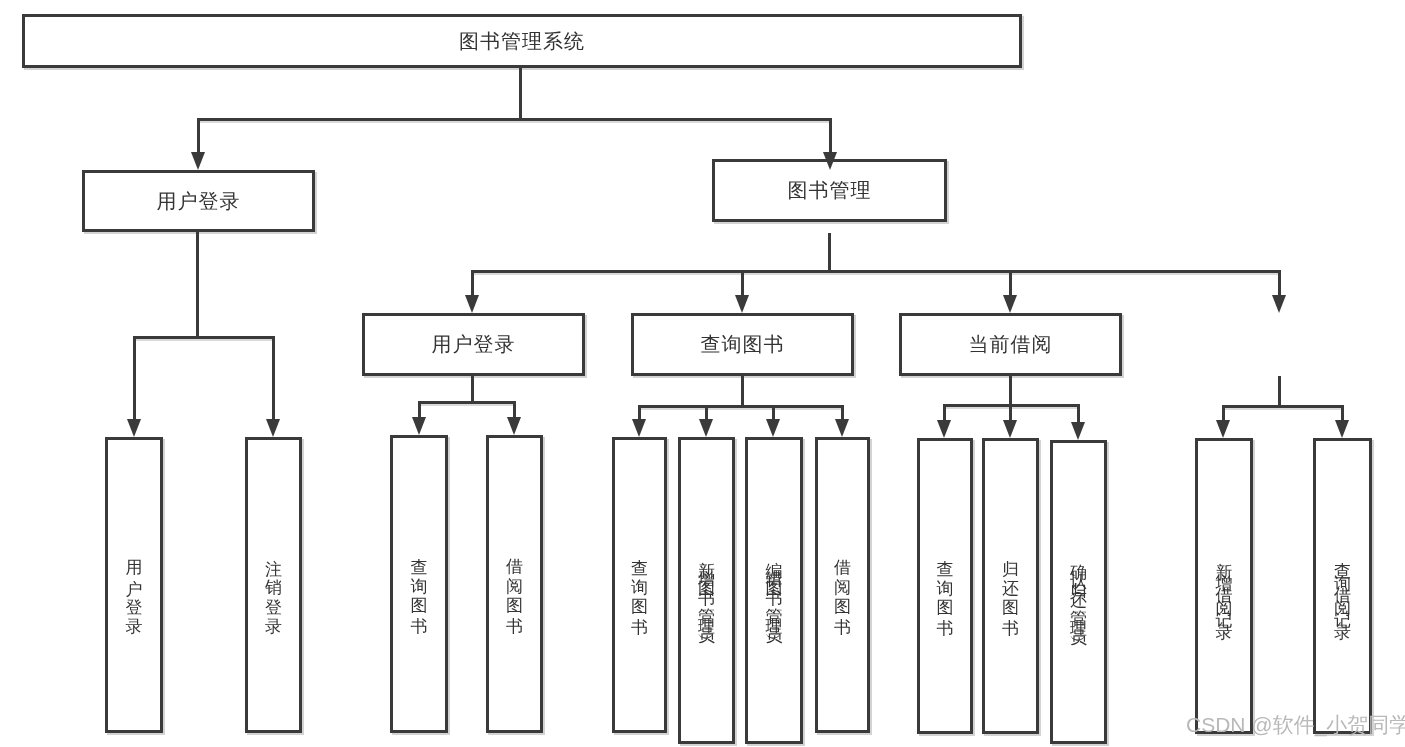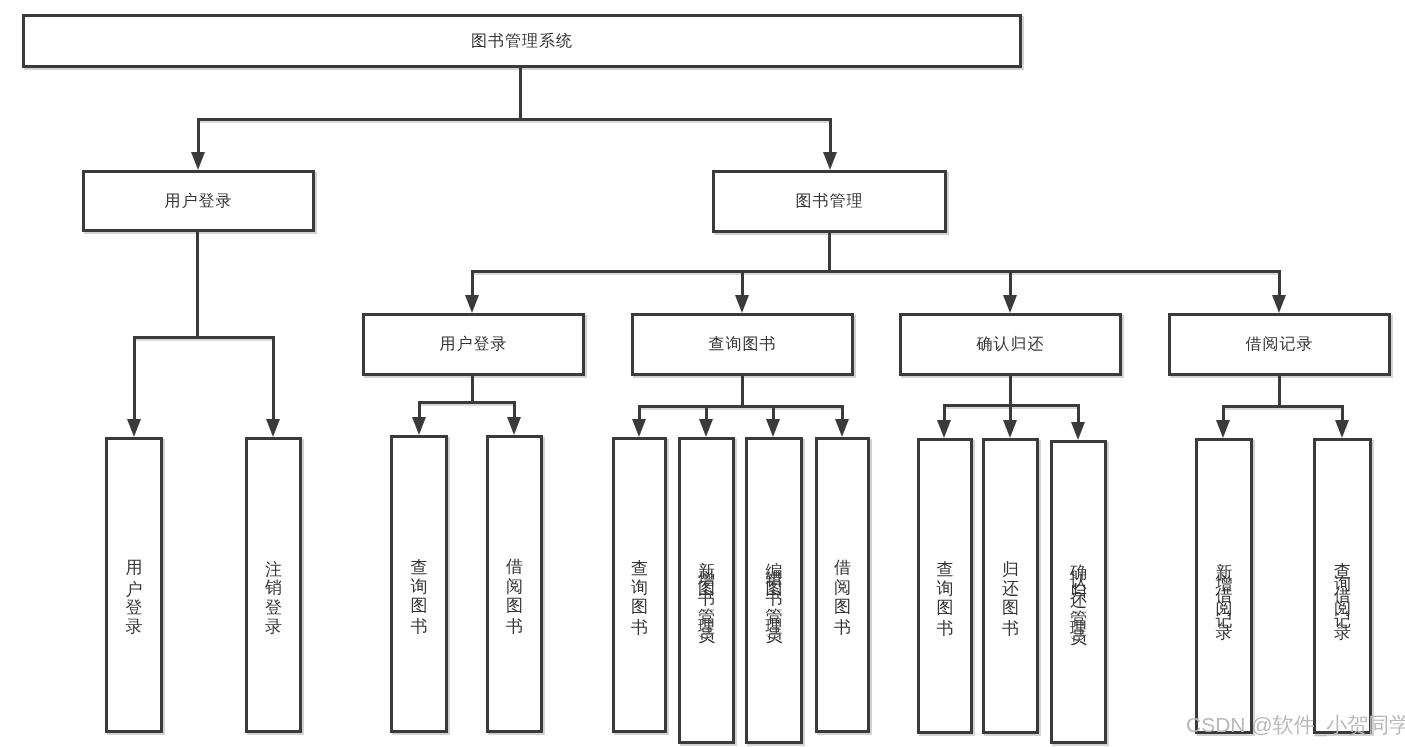--- a/index.html
+++ b/index.html
@@ -4,21 +4,21 @@
 <style>
   html,body{margin:0;padding:0;background:#ffffff;}
   body{font-family:"Liberation Sans","DejaVu Sans",sans-serif;}
   .canvas{position:relative;width:1405px;height:747px;background:#ffffff;overflow:hidden;}
   .node{
     position:absolute;box-sizing:border-box;background:#ffffff;
     border:3px solid #3a3a3a;color:#333333;
     display:flex;align-items:center;justify-content:center;
     box-shadow:2px 2px 0 rgba(130,130,130,0.35);
   }
-  .h-node{font-size:16px;letter-spacing:1px;}
+  .h-node{font-size:20px;letter-spacing:1px;}
   .v-node{writing-mode:vertical-rl;text-orientation:mixed;font-size:17px;}
   .ls4{letter-spacing:1.15em;}
   .ls6{letter-spacing:0.72em;}
   .ls9{letter-spacing:0.55em;}
   .vline{position:absolute;width:3px;background:#3a3a3a;}
   .hline{position:absolute;height:3px;background:#3a3a3a;box-shadow:0 2px 0 rgba(130,130,130,0.3);}
   .arrow{
     position:absolute;width:0;height:0;
     border-left:7px solid transparent;border-right:7px solid transparent;
     border-top:18px solid #3a3a3a;
@@ -34,39 +34,36 @@
 <div class="canvas">
 
   <div class="node h-node" style="left:22px;top:14px;width:1000px;height:54px;">
     <span>图书管理系统</span>
   </div>
 
   <div class="node h-node" style="left:82px;top:170px;width:233px;height:62px;">
     <span>用户登录</span>
   </div>
 
-  <div class="node h-node" style="left:712px;top:170px;width:235px;height:63px;">
+  <div class="node h-node" style="left:712px;top:159px;width:235px;height:63px;">
     <span>图书管理</span>
   </div>
 
   <div class="node h-node" style="left:362px;top:313px;width:223px;height:63px;">
     <span>用户登录</span>
   </div>
 
   <div class="node h-node" style="left:631px;top:313px;width:223px;height:63px;">
     <span>查询图书</span>
   </div>
 
   <div class="node h-node" style="left:899px;top:313px;width:223px;height:63px;">
-    <span>确认归还</span>
+    <span>当前借阅</span>
   </div>
 
-  <div class="node h-node" style="left:1168px;top:313px;width:223px;height:63px;">
-    <span>借阅记录</span>
-  </div>
 
   <div class="node v-node ls4" style="left:105px;top:437px;width:58px;height:296px;">
     <span>用户登录</span>
   </div>
 
   <div class="node v-node ls4" style="left:245px;top:437px;width:57px;height:296px;">
     <span>注销登录</span>
   </div>
 
   <div class="node v-node ls4" style="left:390px;top:435px;width:58px;height:298px;">

